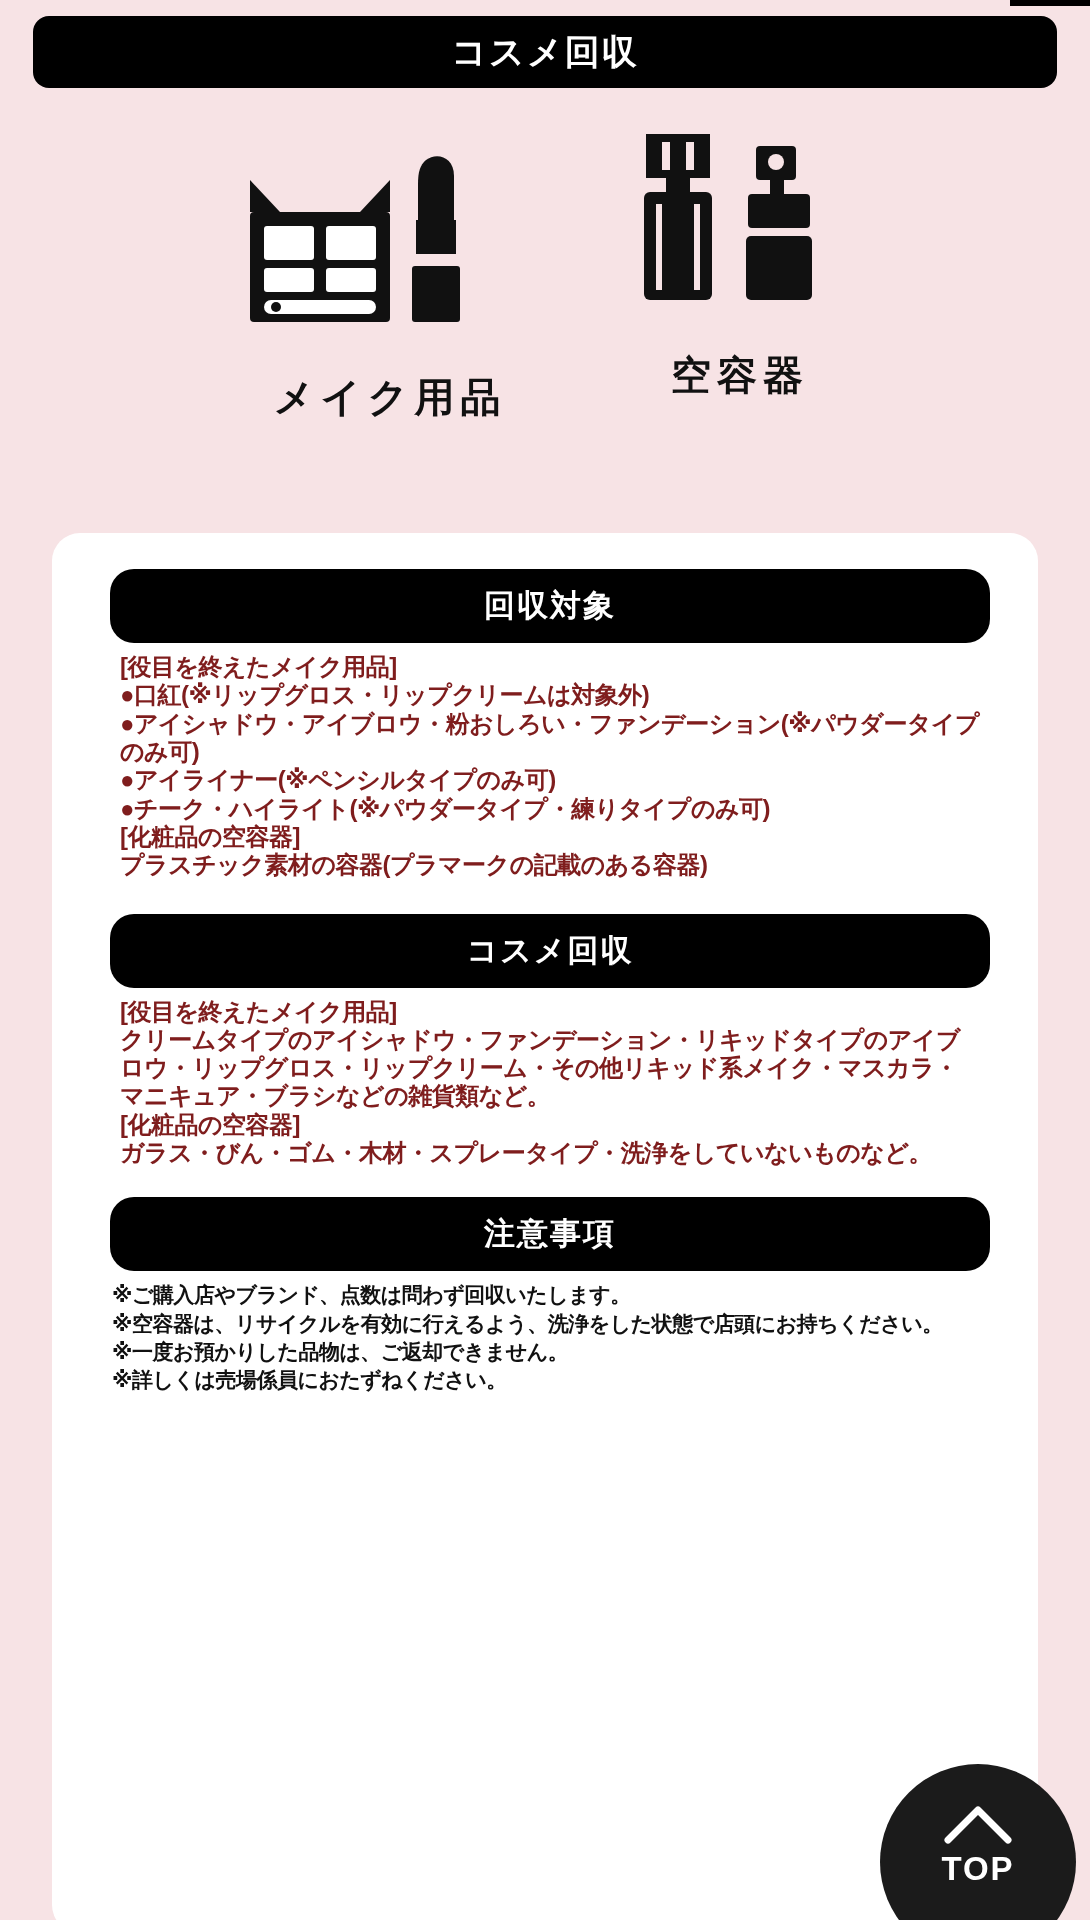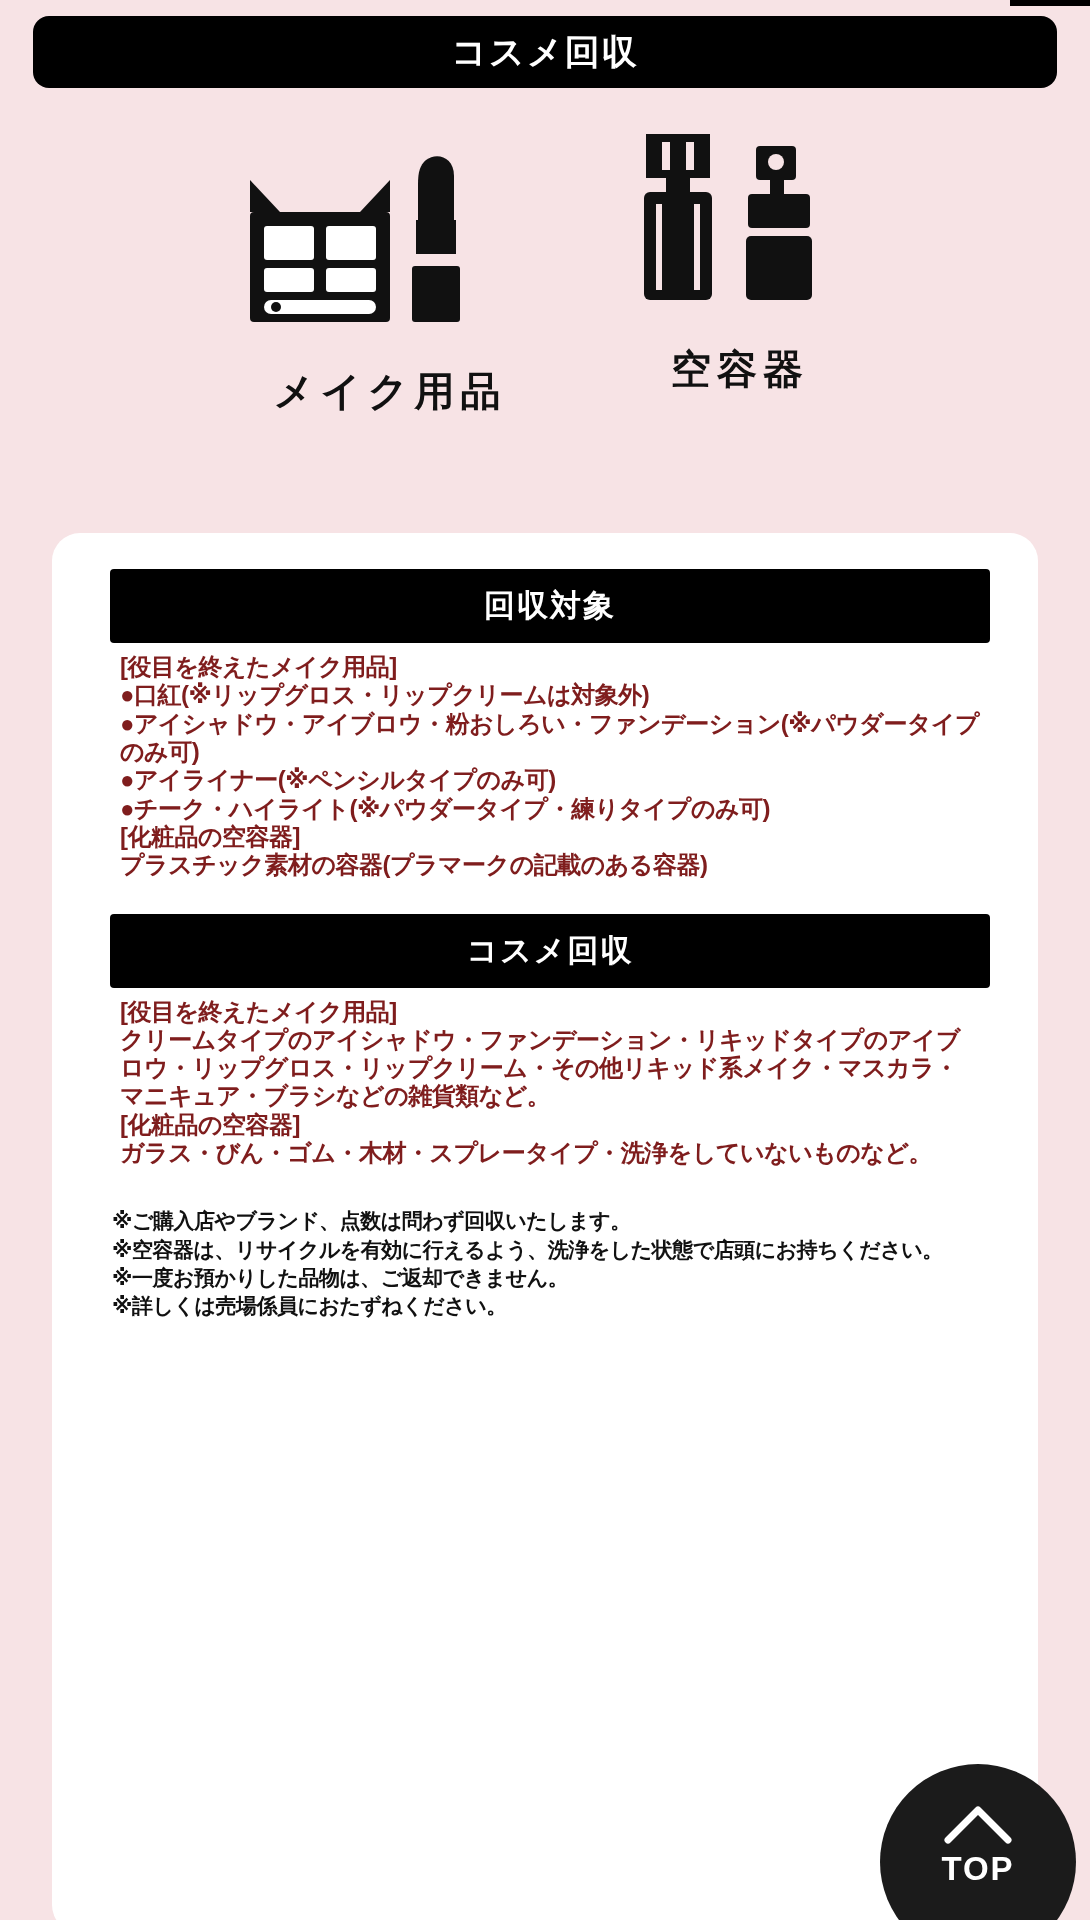--- a/index.html
+++ b/index.html
@@ -63,41 +63,42 @@
   }
   .hero-item {
     position: absolute;
     text-align: center;
   }
   .hero-item .caption {
     font-size: 40px;
     font-weight: bold;
     color: #111;
     letter-spacing: 6px;
+    margin-top: 6px;
   }
   .hero-left { left: 240px; top: 30px; width: 300px; }
   .hero-right { left: 620px; top: 8px; width: 240px; }
 
   
   .card {
     position: absolute;
     top: 533px;
     left: 52px;
     width: 986px;
     height: 1400px;
     background: #ffffff;
     border-radius: 28px;
     padding: 36px 58px 0 58px;
   }
 
   .section-header {
     width: 880px;
     height: 74px;
     background: #000;
-    border-radius: 4px;
+    border-radius: 24px;
     display: flex;
     align-items: center;
     justify-content: center;
     margin: 0 0 10px 0;
   }
   .section-header span {
     color: #fff;
     font-size: 31px;
     font-weight: bold;
     letter-spacing: 2px;
@@ -225,20 +226,23 @@
     <div class="section-header">
       <span>コスメ回収</span>
     </div>
     <div class="body-text">[役目を終えたメイク用品]
 クリームタイプのアイシャドウ・ファンデーション・リキッドタイプのアイブロウ・リップグロス・リップクリーム・その他リキッド系メイク・マスカラ・マニキュア・ブラシなどの雑貨類など。
 [化粧品の空容器]
 ガラス・びん・ゴム・木材・スプレータイプ・洗浄をしていないものなど。</div>
 
     <div class="gap-b"></div>
 
+    <div class="section-header">
+      <span>注意事項</span>
+    </div>
     <div class="notes-text">※ご購入店やブランド、点数は問わず回収いたします。
 ※空容器は、リサイクルを有効に行えるよう、洗浄をした状態で店頭にお持ちください。
 ※一度お預かりした品物は、ご返却できません。
 ※詳しくは売場係員におたずねください。</div>
 
   </div>
 
   <div class="top-button">
     <span class="chev">
       <svg width="72" height="44" viewBox="0 0 72 44">

